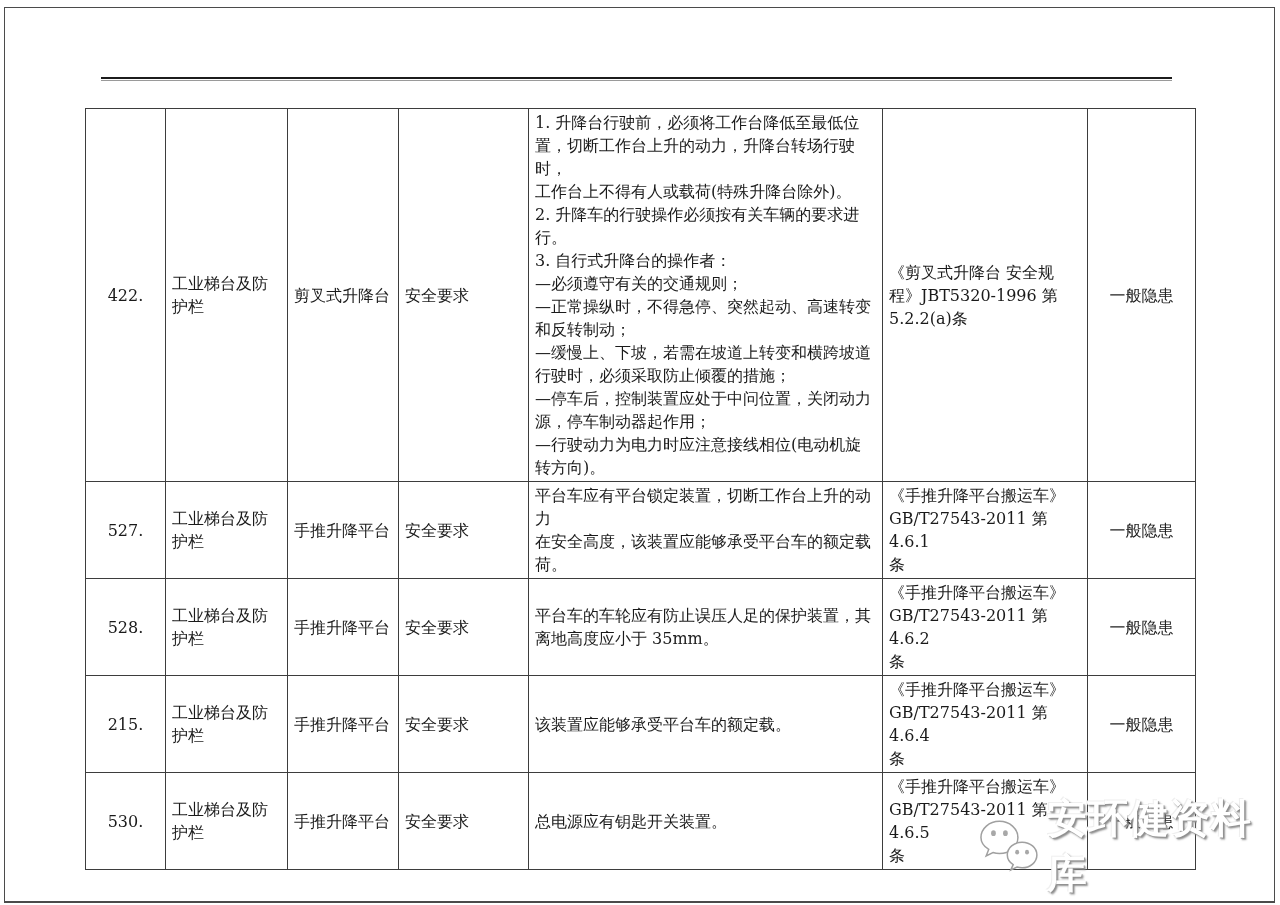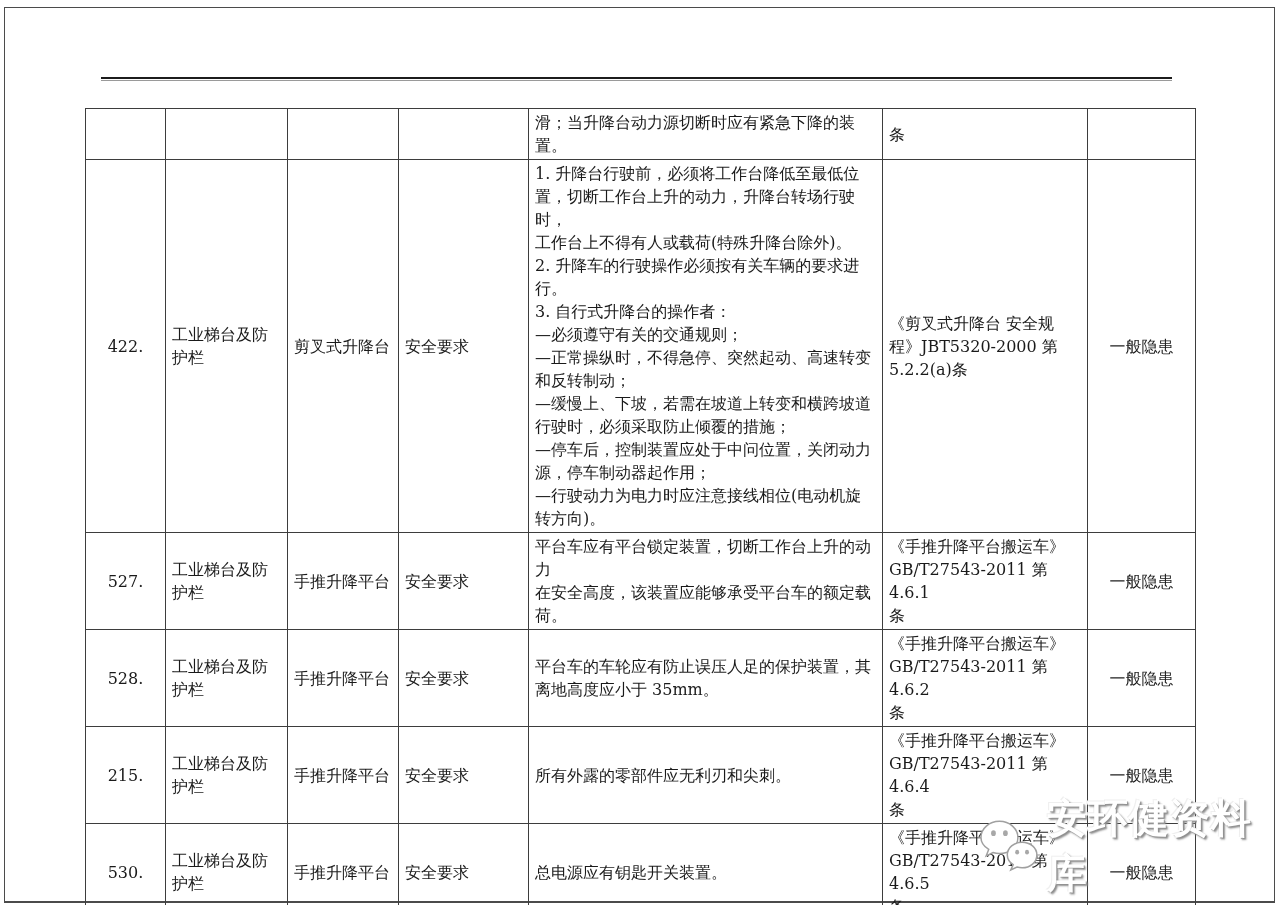--- a/index.html
+++ b/index.html
@@ -60,29 +60,20 @@
   <colgroup>
     <col style="width:80px">
       <col style="width:122px">
       <col style="width:111px">
     <col style="width:130px">
       <col style="width:354px">
       <col style="width:205px">
     <col style="width:108px">
   </colgroup>
   <tbody>
-    <tr class="r0">
-      <td class="c-no"></td>
-      <td class="c-cat"></td>
-      <td class="c-equip"></td>
-      <td class="c-req"></td>
-      <td class="c-desc">滑；当升降台动力源切断时应有紧急下降的装置。</td>
-      <td class="c-ref">条</td>
-      <td class="c-level"></td>
-    </tr>
     <tr class="r1">
       <td class="c-no">422.</td>
       <td class="c-cat">工业梯台及防护栏</td>
       <td class="c-equip">剪叉式升降台</td>
       <td class="c-req">安全要求</td>
       <td class="c-desc">1. 升降台行驶前，必须将工作台降低至最低位
 置，切断工作台上升的动力，升降台转场行驶时，
 工作台上不得有人或载荷(特殊升降台除外)。
 2. 升降车的行驶操作必须按有关车辆的要求进
 行。
@@ -90,21 +81,21 @@
 —必须遵守有关的交通规则；
 —正常操纵时，不得急停、突然起动、高速转变
 和反转制动；
 —缓慢上、下坡，若需在坡道上转变和横跨坡道
 行驶时，必须采取防止倾覆的措施；
 —停车后，控制装置应处于中问位置，关闭动力
 源，停车制动器起作用；
 —行驶动力为电力时应注意接线相位(电动机旋
 转方向)。</td>
       <td class="c-ref">《剪叉式升降台 安全规
-程》JBT5320-2000 第
+程》JBT5320-1996 第
 5.2.2(a)条</td>
       <td class="c-level">一般隐患</td>
     </tr>
     <tr class="r2">
       <td class="c-no">527.</td>
       <td class="c-cat">工业梯台及防护栏</td>
       <td class="c-equip">手推升降平台</td>
       <td class="c-req">安全要求</td>
       <td class="c-desc">平台车应有平台锁定装置，切断工作台上升的动力
 在安全高度，该装置应能够承受平台车的额定载
@@ -124,21 +115,21 @@
       <td class="c-ref">《手推升降平台搬运车》
 GB/T27543-2011 第 4.6.2
 条</td>
       <td class="c-level">一般隐患</td>
     </tr>
     <tr class="r4">
       <td class="c-no">215.</td>
       <td class="c-cat">工业梯台及防护栏</td>
       <td class="c-equip">手推升降平台</td>
       <td class="c-req">安全要求</td>
-      <td class="c-desc">所有外露的零部件应无利刃和尖刺。</td>
+      <td class="c-desc">该装置应能够承受平台车的额定载。</td>
       <td class="c-ref">《手推升降平台搬运车》
 GB/T27543-2011 第 4.6.4
 条</td>
       <td class="c-level">一般隐患</td>
     </tr>
     <tr class="r5">
       <td class="c-no">530.</td>
       <td class="c-cat">工业梯台及防护栏</td>
       <td class="c-equip">手推升降平台</td>
       <td class="c-req">安全要求</td>

